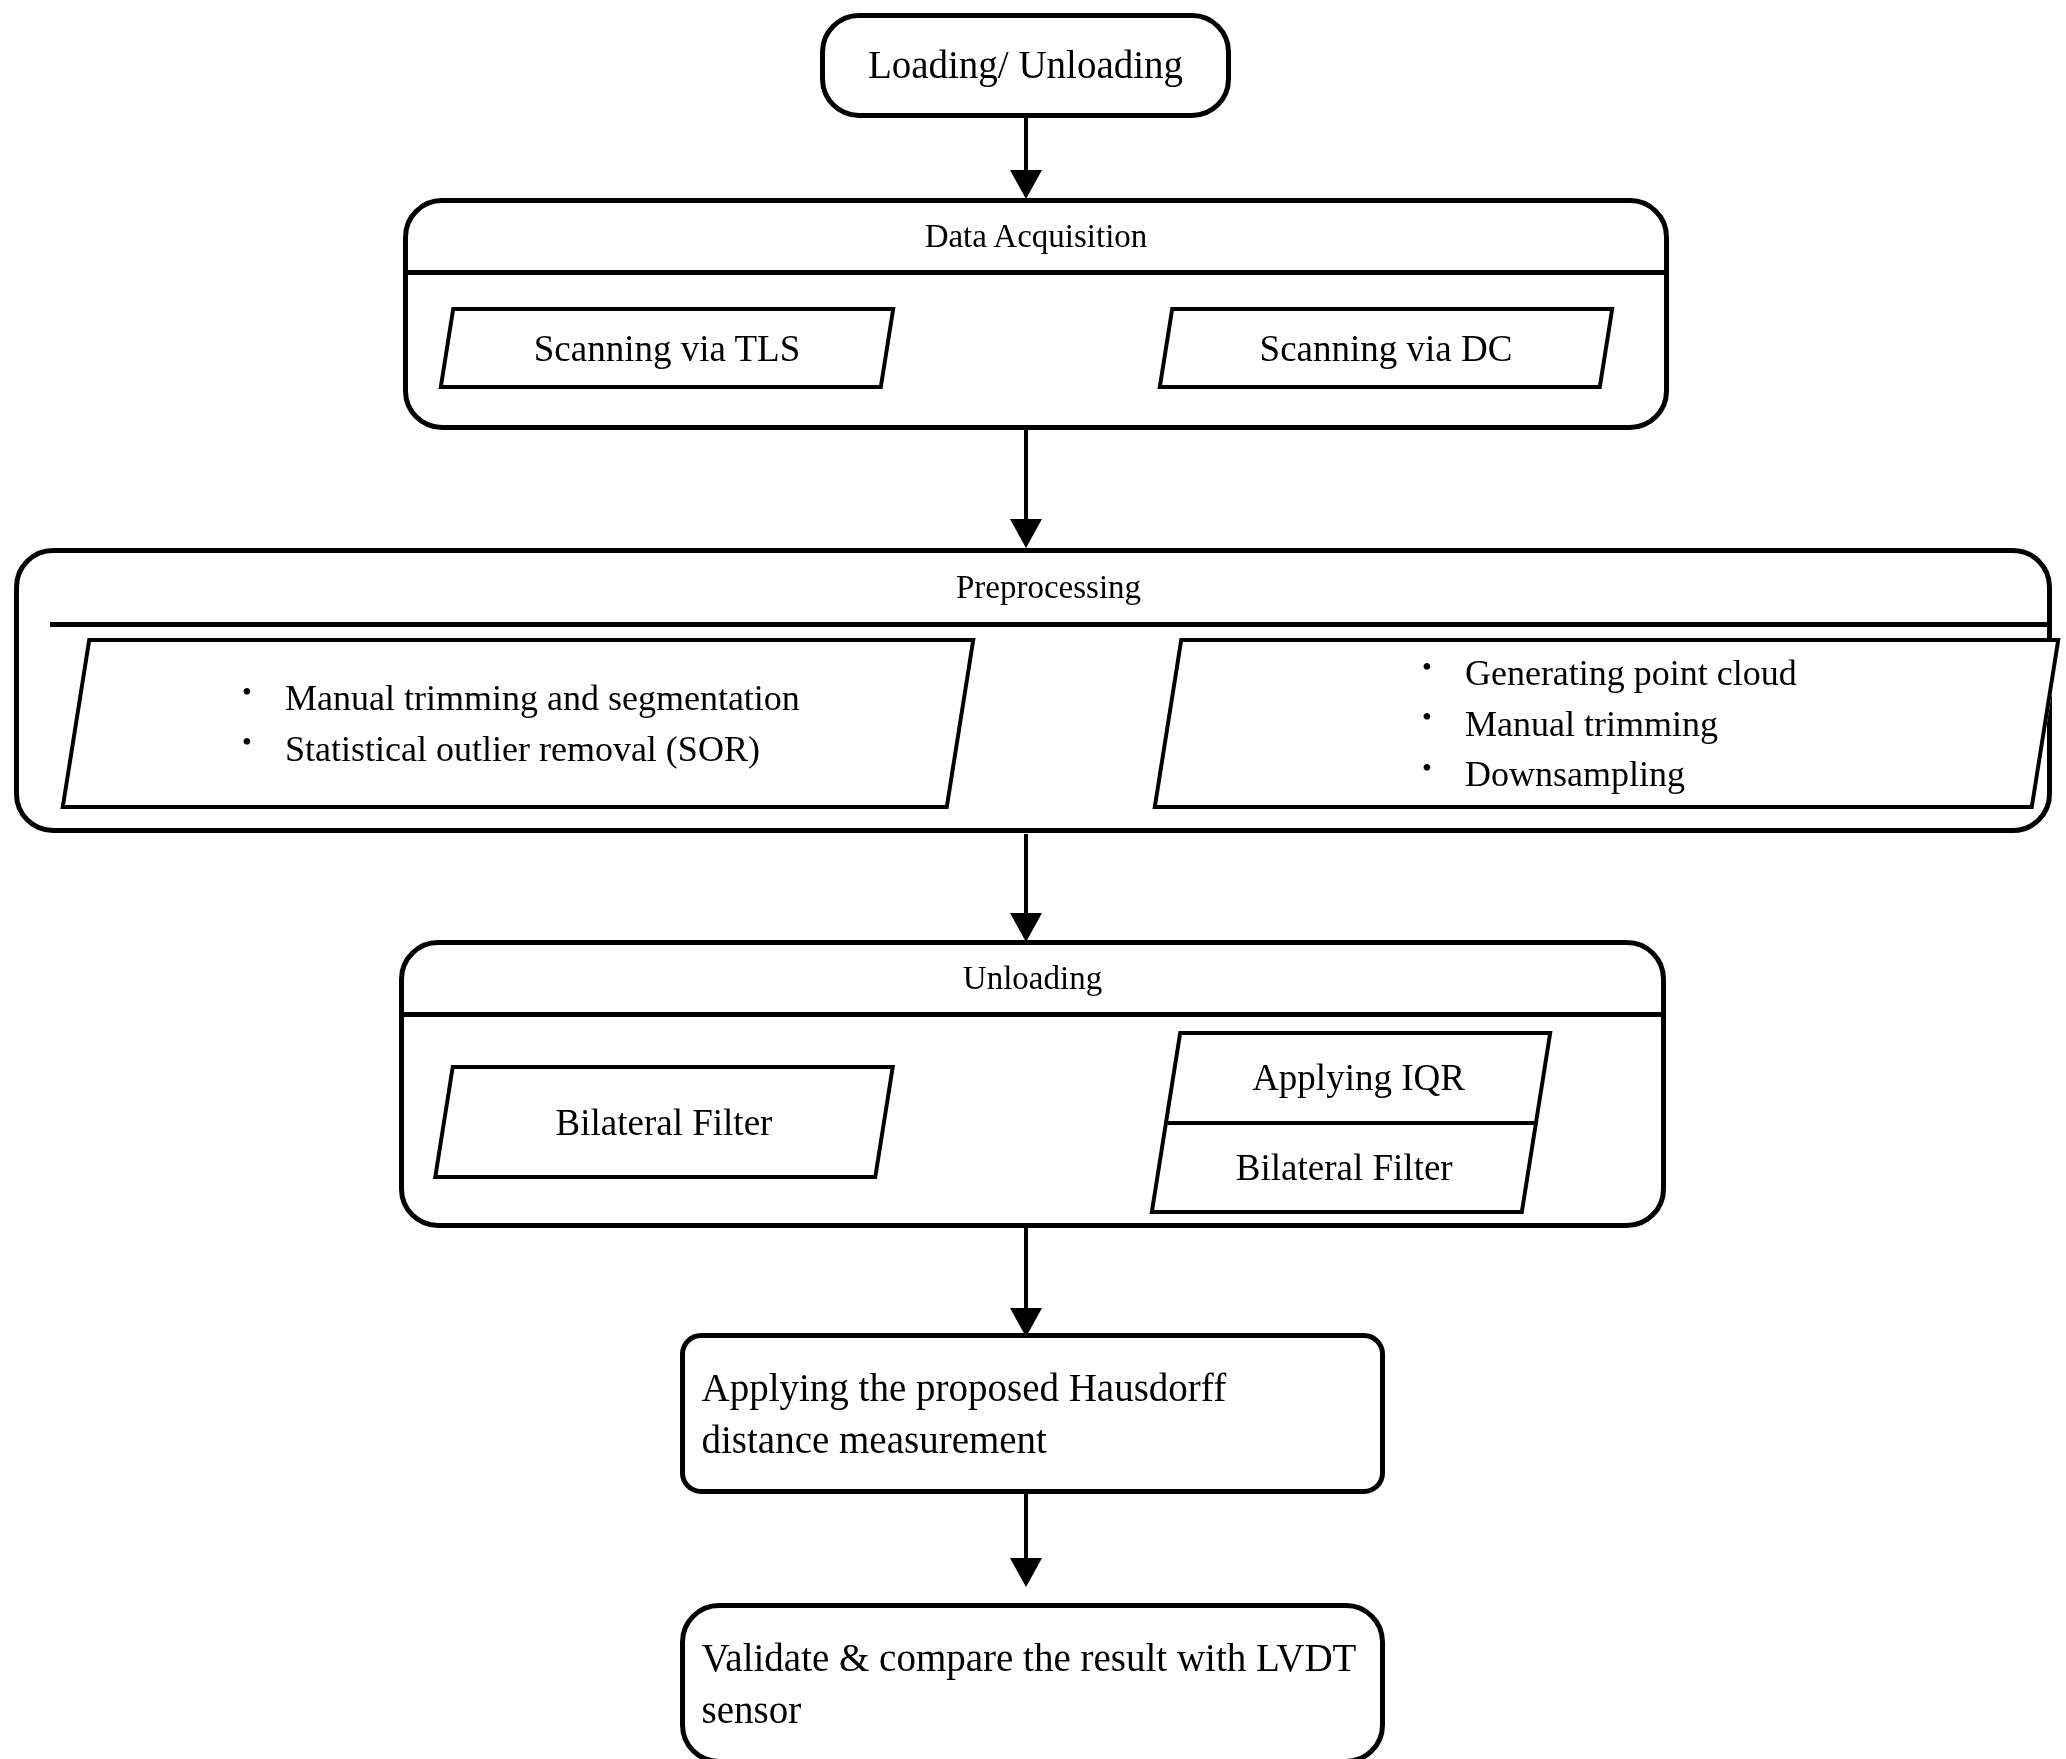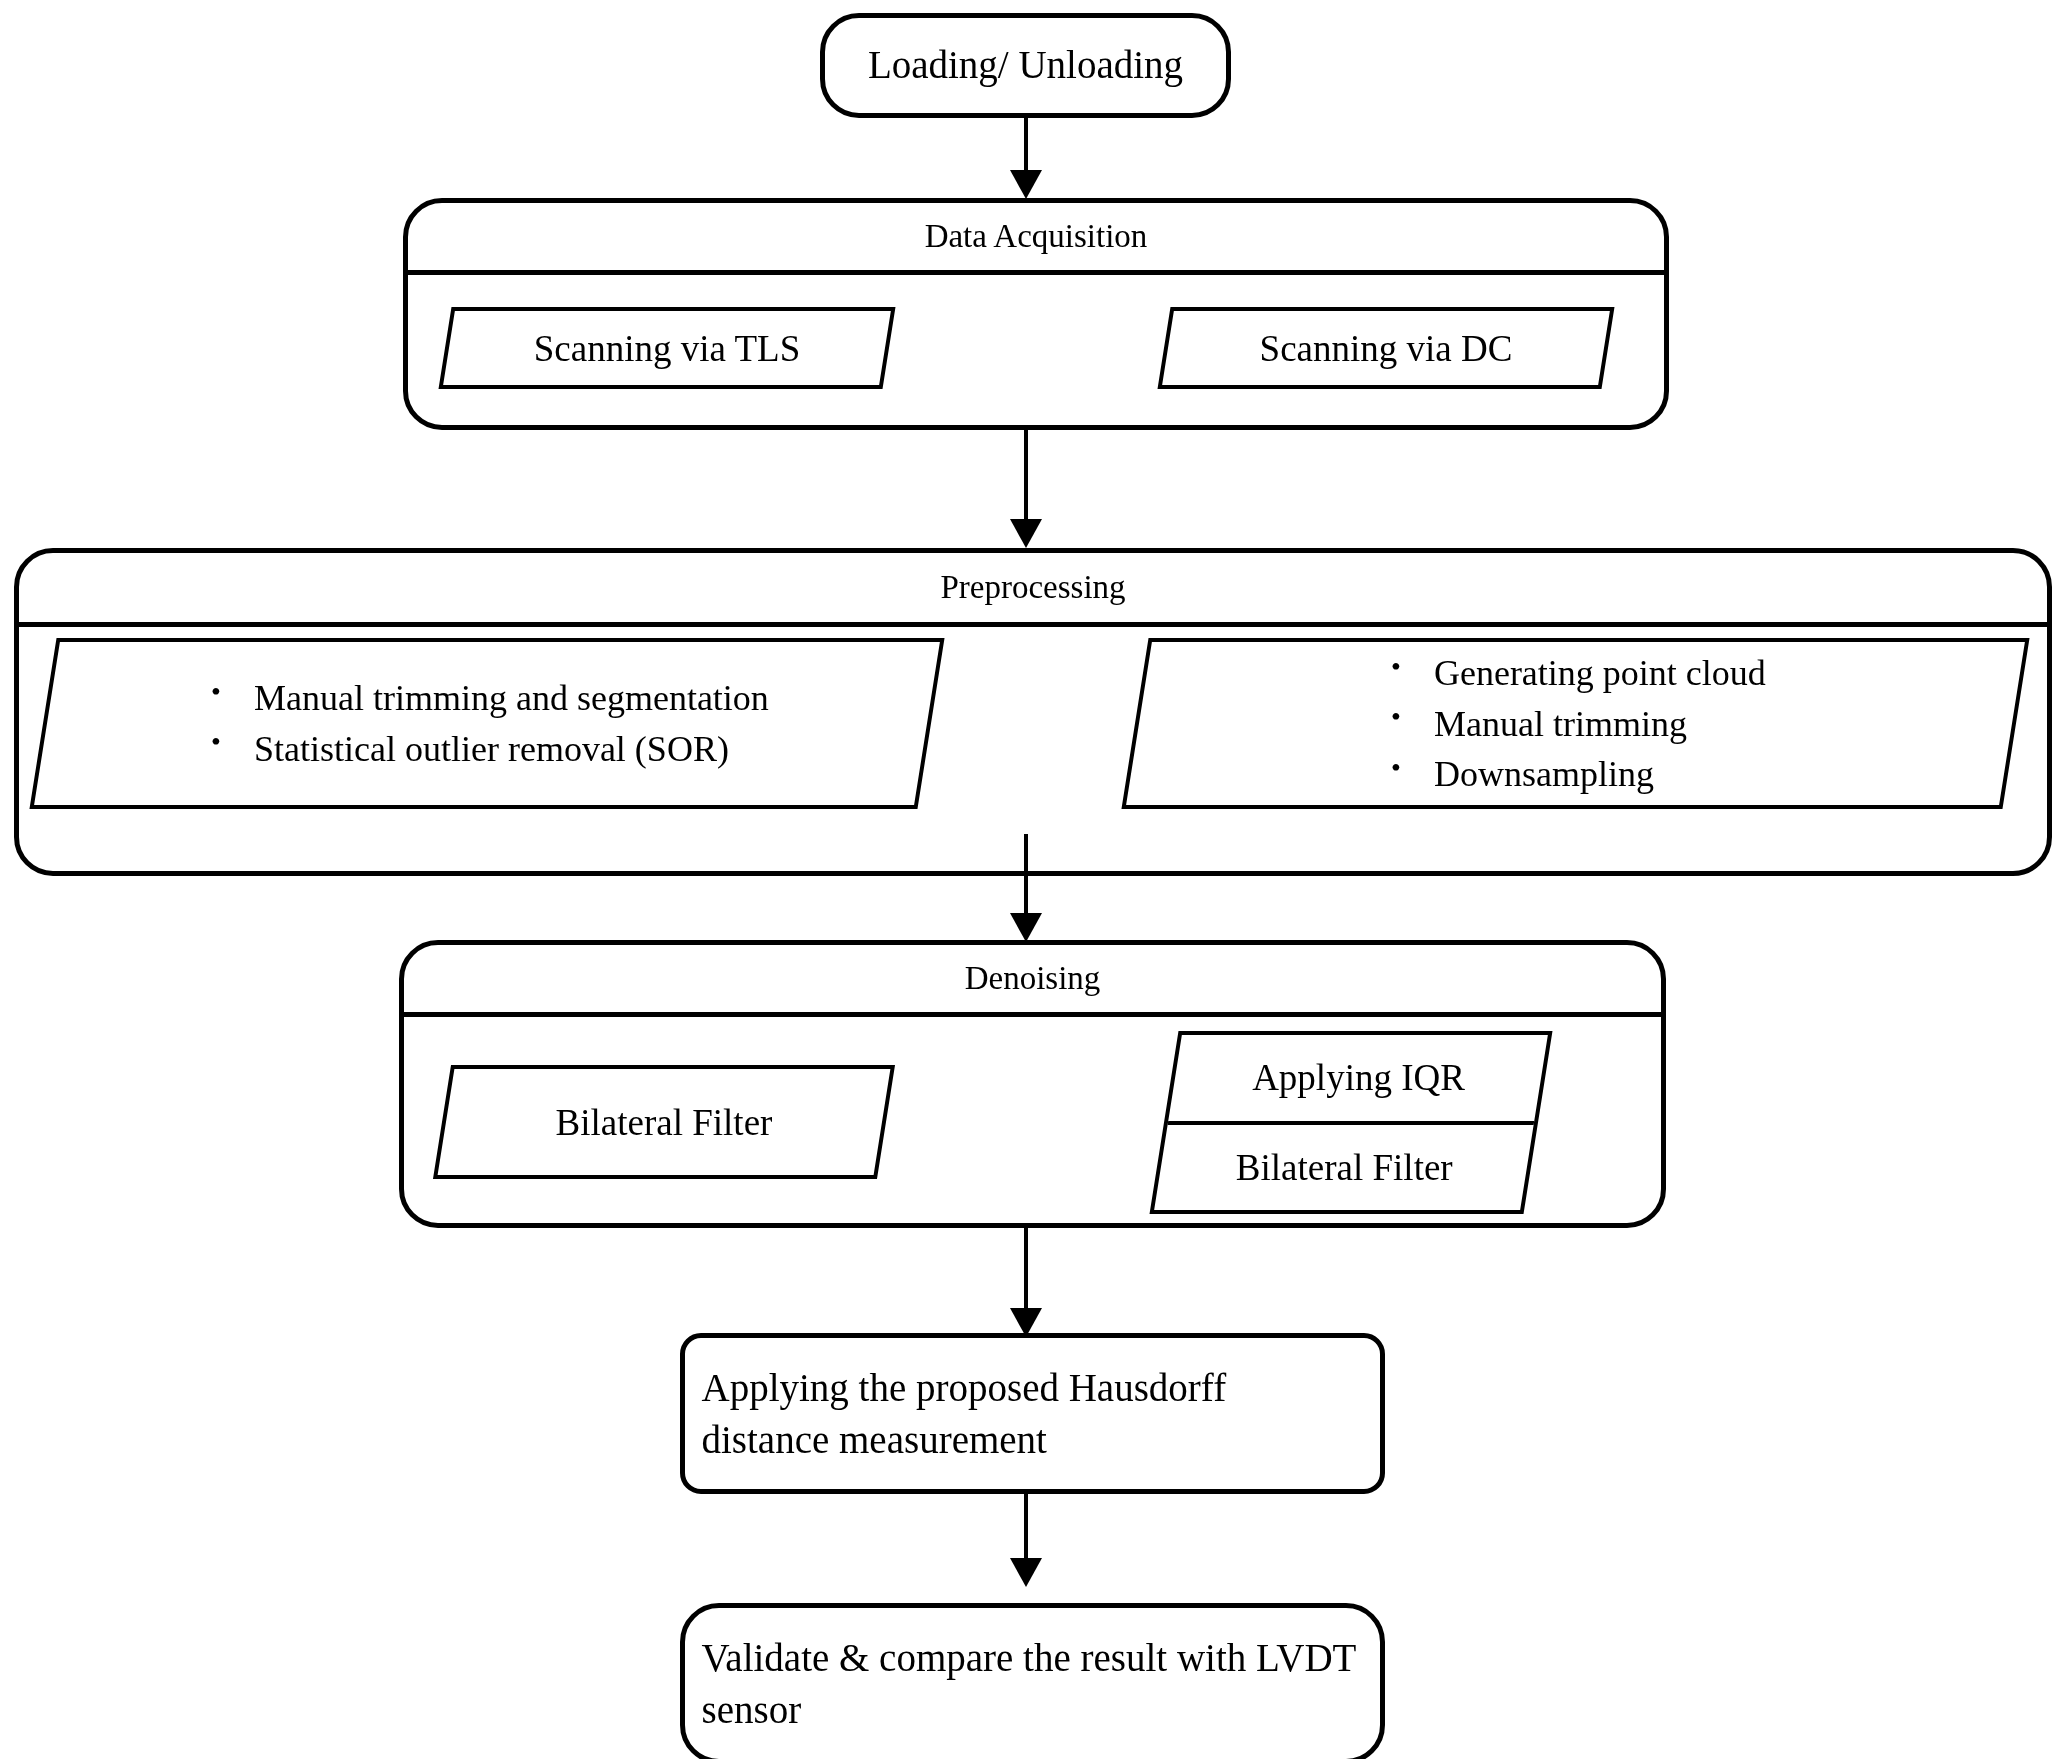--- a/index.html
+++ b/index.html
@@ -157,21 +157,21 @@
       </div>
 
     </div>
   </div>
 
   <div class="arrow" style="left:1026px;top:430px;height:118px;">
     <div class="shaft" style="height:89px;"></div>
     <div class="head"></div>
   </div>
 
-  <div class="group" style="left:14px;top:548px;width:2038px;height:328px;">
+  <div class="group" style="left:14px;top:548px;width:2038px;height:285px;padding-left:31px;">
     <div class="ghead t-head" style="height:74px;">
       <span>Preprocessing</span>
     </div>
     <div class="gbody" style="height:200px;">
 
       <div class="para listbox t-bul" style="left:24px;top:11.4px;width:888px;height:171px;">
         <ul class="bullets">
           <li>Manual trimming and segmentation</li>
           <li>Statistical outlier removal (SOR)</li>
         </ul>
@@ -188,21 +188,21 @@
     </div>
   </div>
 
   <div class="arrow" style="left:1026px;top:834px;height:108px;">
     <div class="shaft" style="height:79px;"></div>
     <div class="head"></div>
   </div>
 
   <div class="group" style="left:399px;top:940px;width:1267px;height:288px;">
     <div class="ghead t-head" style="height:72px;">
-      <span>Denoising</span>
+      <span>Unloading</span>
     </div>
     <div class="gbody" style="height:205px;">
 
       <div class="para t-item" style="left:38px;top:48px;width:444px;height:114px;">
         <div class="pin">
             <span>Bilateral Filter</span>
           </div>
       </div>
 
       <div class="para split t-item" style="left:760px;top:14px;width:374px;height:183px;">

